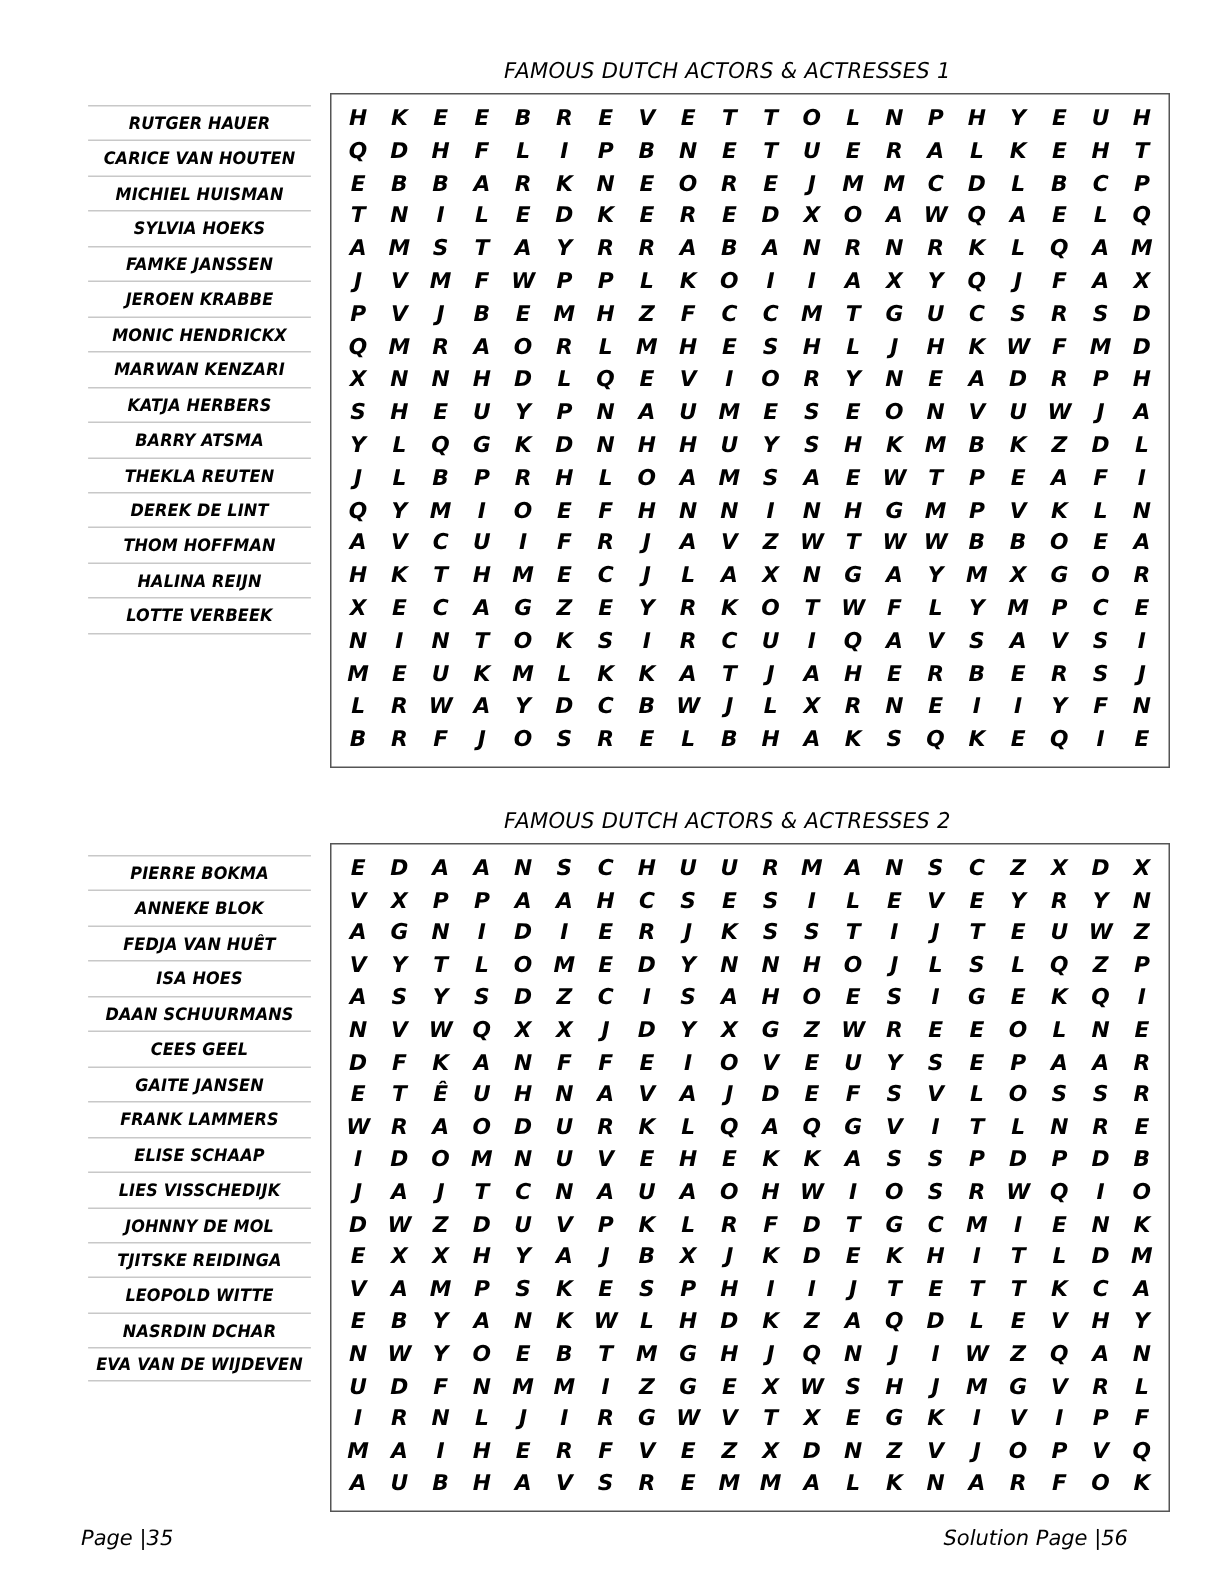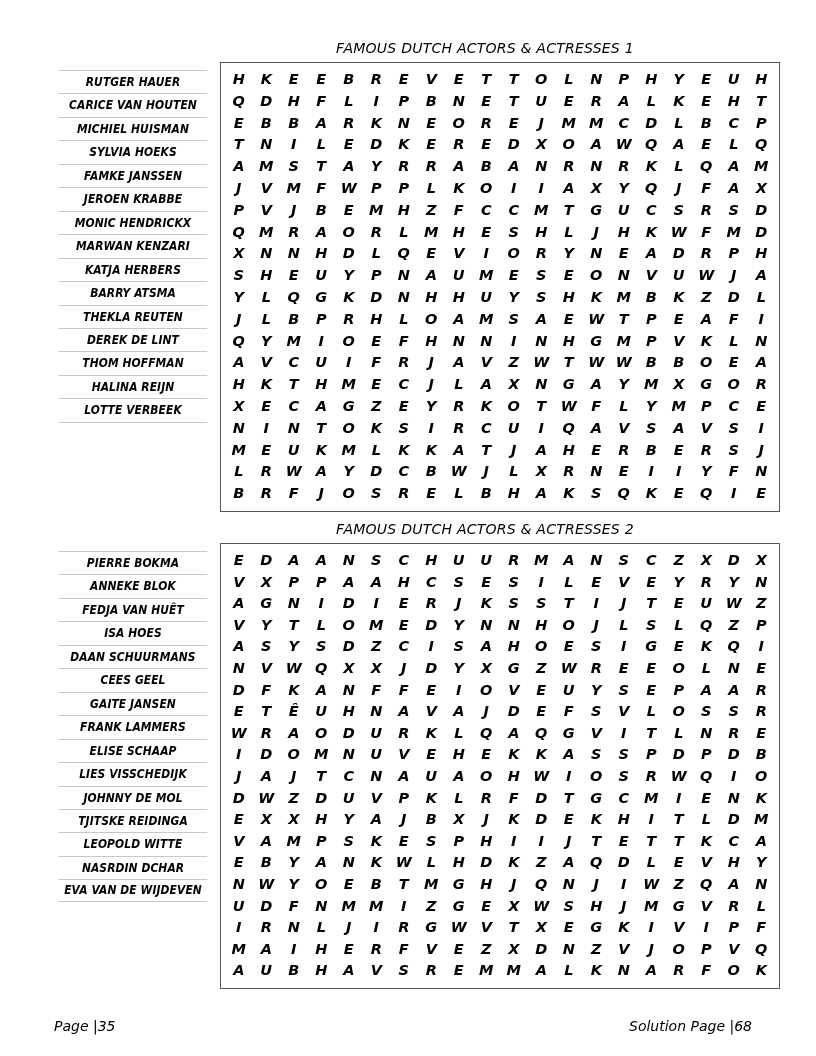--- a/index.html
+++ b/index.html
@@ -23,21 +23,21 @@
     box-sizing: border-box;
   }
 
   
   .puzzle {
     position: absolute;
     left: 54px;
     width: 726px;
   }
   #puzzle-1 { top: 40px; }
-  #puzzle-2 { top: 521px; }
+  #puzzle-2 { top: 540px; }
 
   .puzzle-title {
     text-align: center;
     font-size: 14.5px;
     letter-spacing: 0.2px;
     font-style: italic;
     font-weight: normal;
     margin: 0 0 6px 0;
     padding-left: 140px;
     font-family: "DejaVu Sans", sans-serif;
@@ -974,16 +974,16 @@
             <span class="cell">F</span>
             <span class="cell">O</span>
             <span class="cell">K</span>
           </div>
       </div>
     </div>
   </section>
 
   <div class="footer">
     <span class="footer-left">Page |35</span>
-    <span class="footer-right">Solution Page |68</span>
+    <span class="footer-right">Solution Page |56</span>
   </div>
 
 </div>
 
 </body></html>

